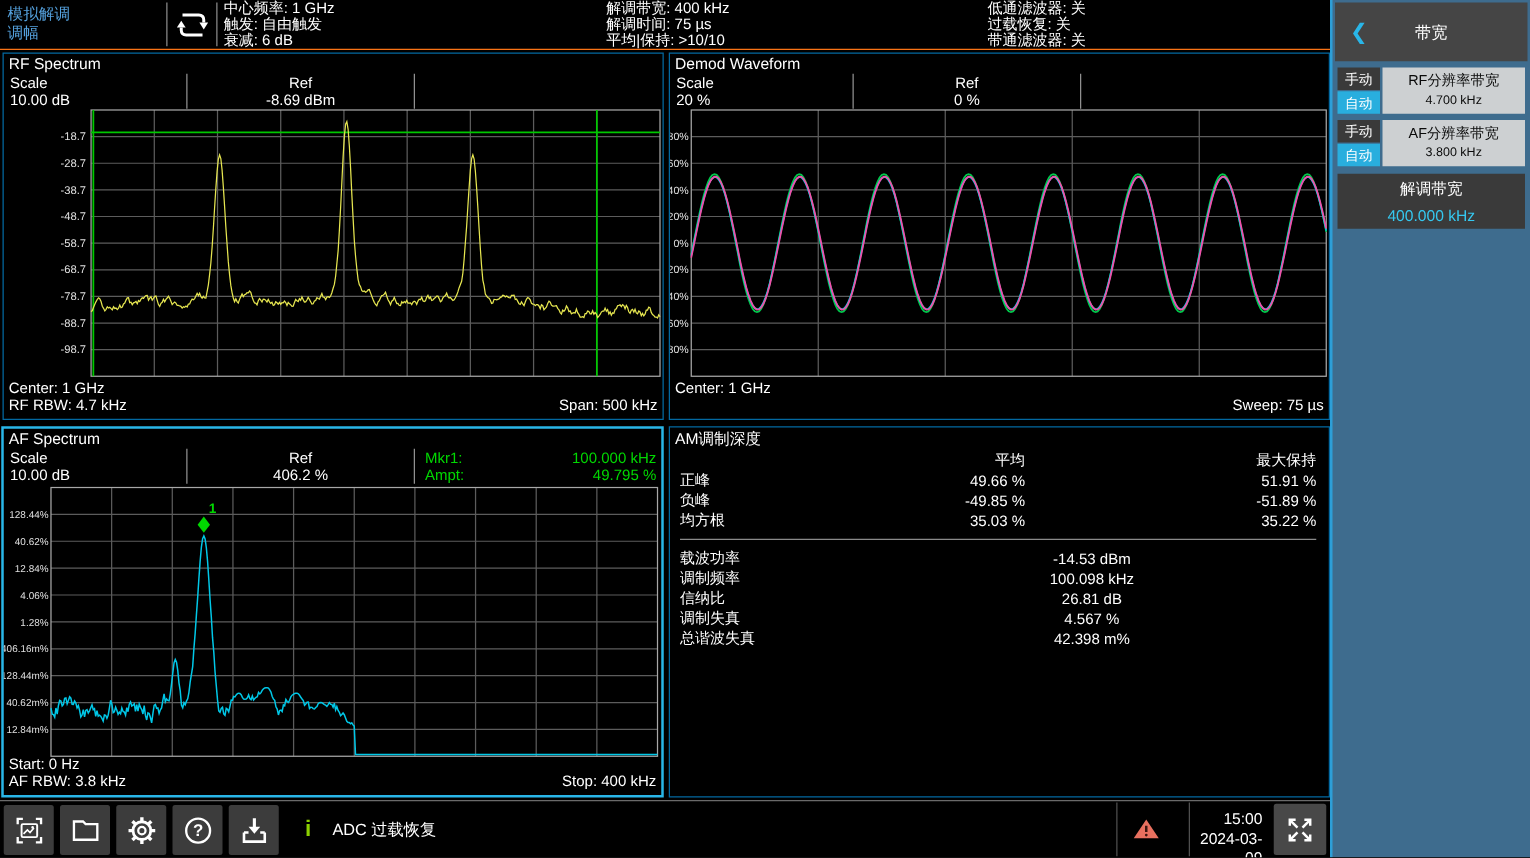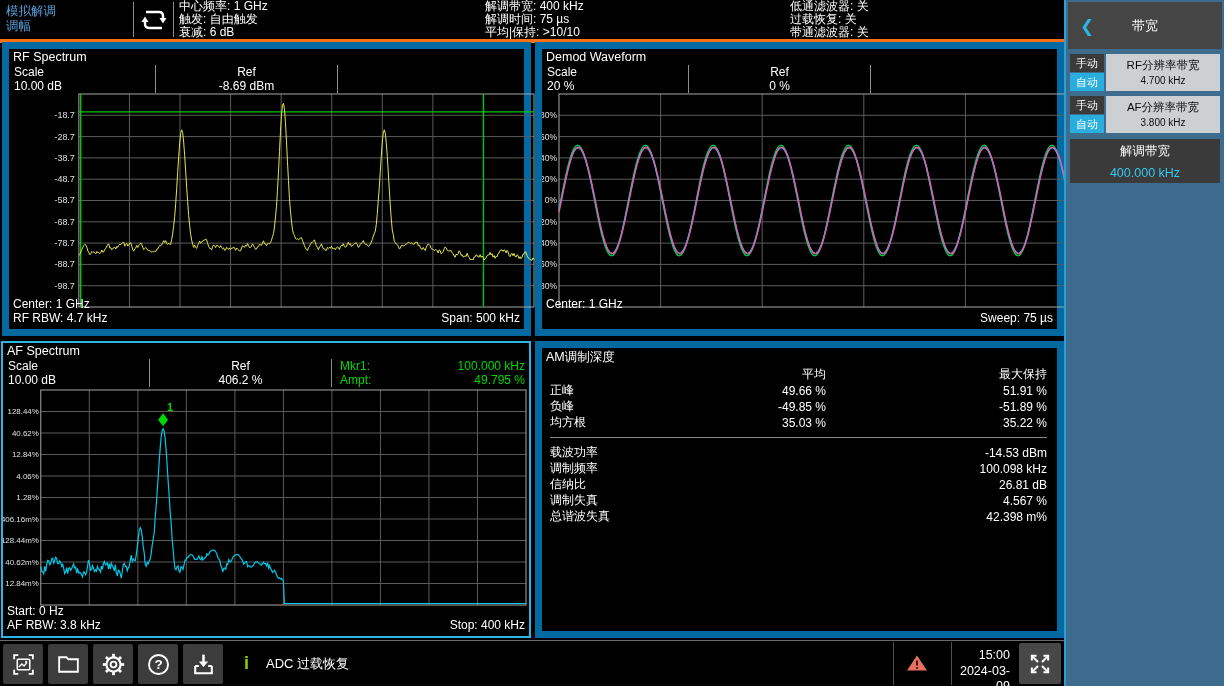--- a/index.html
+++ b/index.html
@@ -1,27 +1,27 @@
 <!DOCTYPE html>
 <html style="--accent-cyan: #29b6e8; --auto-btn: #29aede; --app-title-blue: #54a0dc; --trace-yellow: #e6e650; --trace-cyan: #00c8e8; --trace-green: #00c84b; --trace-magenta: #f050a8; --marker-green: #00d800; --gate-green: #00c800; --warning-red: #e8705f; --info-green: #8cd000; --sidebar-bg: #3e6c8e; --value-cyan: #35c8f0;"><head>
 <meta charset="utf-8">
 <style>
   html,body{margin:0;padding:0;background:#222;}
   .screen{position:relative;width:1224px;height:686px;background:#000;overflow:hidden;
           font-family:"Liberation Sans","DejaVu Sans",sans-serif;color:#fff;}
 
   
-  .topbar{position:absolute;left:0;top:0;width:1064px;height:39px;background:#000;border-bottom:4px solid #f97316;}
+  .topbar{position:absolute;left:0;top:0;width:1064px;height:39px;background:#000;border-bottom:1px solid #f97316;}
   .app-title{position:absolute;left:6px;top:4px;font-size:12.5px;line-height:15px;color:var(--app-title-blue,#54a0dc);}
   .vdiv{position:absolute;top:2px;width:1px;height:35px;background:#8a8a8a;}
   .loop-btn{position:absolute;left:137px;top:7px;width:34px;height:26px;cursor:pointer;}
   .hcol{position:absolute;top:0;height:39px;display:flex;flex-direction:column;justify-content:center;font-size:12px;line-height:12.8px;}
 
   
-  .panel{position:absolute;background:#000;border:7px solid #0369a1;box-sizing:border-box;}
+  .panel{position:absolute;background:#000;border:1px solid #0369a1;box-sizing:border-box;}
   .panel.focused{border:2px solid var(--accent-cyan,#29b6e8);}
   .p-title{position:absolute;left:4px;top:1px;font-size:12.5px;}
   .p-hdr{position:absolute;left:0;top:16px;right:0;height:28px;display:grid;grid-template-columns:146px 182px 1fr;font-size:12px;line-height:14px;}
   .p-hdr .c1{padding-left:5px;}
   .p-hdr .c2{border-left:1px solid #909090;text-align:center;}
   .p-hdr .c3{border-left:1px solid #909090;}
   .mkr-col{padding:0 4px 0 8px;display:flex;flex-direction:column;justify-content:space-between;color:var(--marker-green,#00d800);}
   .mkr-row{display:flex;justify-content:space-between;}
   .p-ftr{position:absolute;left:4px;right:4px;bottom:4px;font-size:12px;line-height:13.5px;}
   .ftr2{display:flex;justify-content:space-between;}
@@ -29,21 +29,21 @@
   #rf-svg{top:44px;width:527px;height:216px;}
   #demod-svg{top:44px;width:527px;height:216px;}
   #af-svg{top:46px;width:525px;height:218px;}
 
   
   .am-table{position:absolute;left:8px;right:10px;top:18px;font-size:12px;}
   .am-row{display:grid;grid-template-columns:150px 126px 1fr;height:16px;align-items:center;}
   .am-row .c2,.am-row .c3{text-align:right;}
   .am-sep{border-top:1px solid #8a8a8a;margin:7px 0 6px 0;}
   .am-row2{display:grid;grid-template-columns:150px 1fr;height:16px;align-items:center;}
-  .am-row2 .c2{text-align:right;}
+  .am-row2 .c2{text-align:center;}
 
   
   .sidebar{position:absolute;left:1064px;top:0;width:160px;height:686px;background:var(--sidebar-bg,#3e6c8e);border-left:2px solid #2d9fd8;box-sizing:border-box;}
   .sb-header{margin:2px;height:47px;background:#454545;display:flex;align-items:center;justify-content:center;position:relative;font-size:13px;cursor:pointer;}
   .sb-chev{position:absolute;left:12px;top:50%;transform:translateY(-50%);color:var(--accent-cyan,#29b6e8);font-size:17px;font-weight:bold;}
   .sb-row{margin:5px 4px 0 4px;height:37px;display:flex;gap:2px;}
   .sb-toggle{width:34px;display:flex;flex-direction:column;gap:1px;}
   .sb-manual{flex:1;background:#3a3a3a;color:#fff;font-size:11px;display:flex;align-items:center;justify-content:center;cursor:pointer;}
   .sb-auto{flex:1;background:var(--auto-btn,#29aede);color:#fff;font-size:11px;display:flex;align-items:center;justify-content:center;cursor:pointer;}
   .sb-val{flex:1;background:#cdd0d2;color:#0a0a0a;display:flex;flex-direction:column;align-items:center;justify-content:center;line-height:15px;cursor:pointer;}

